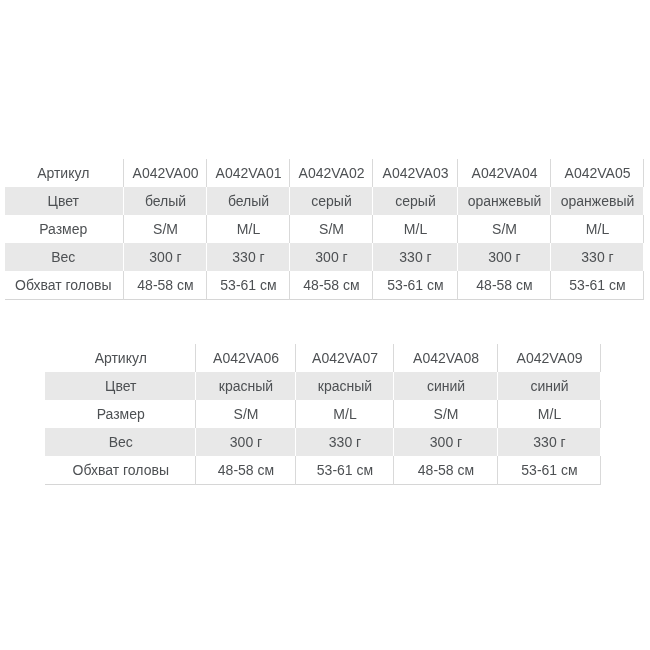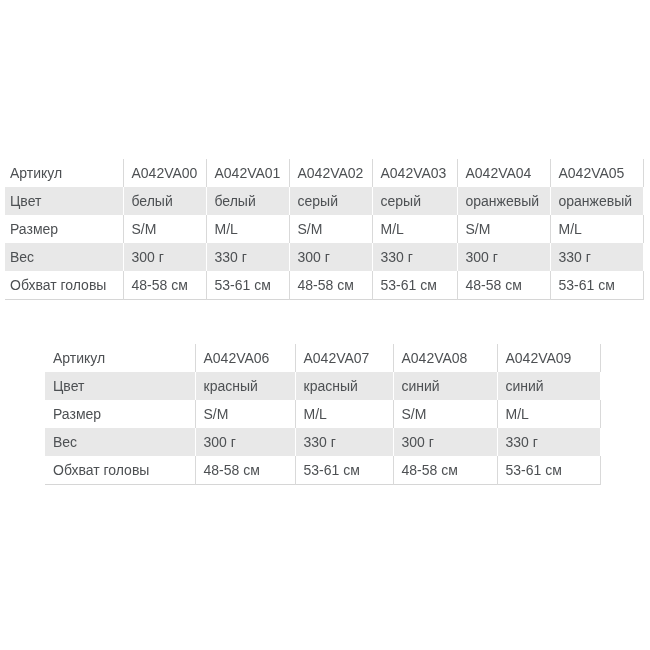--- a/index.html
+++ b/index.html
@@ -7,20 +7,21 @@
     padding: 0;
     background: #ffffff;
   }
   .page {
     position: relative;
     width: 650px;
     height: 650px;
     background: #ffffff;
     overflow: hidden;
     font-family: "Liberation Sans", sans-serif;
+    text-align: center;
   }
   table.spec-table {
     position: absolute;
     border-collapse: collapse;
     table-layout: fixed;
     font-size: 14px;
     color: #4d5053;
     border-bottom: 1px solid #d6d6d6;
   }
   table.spec-table td {

